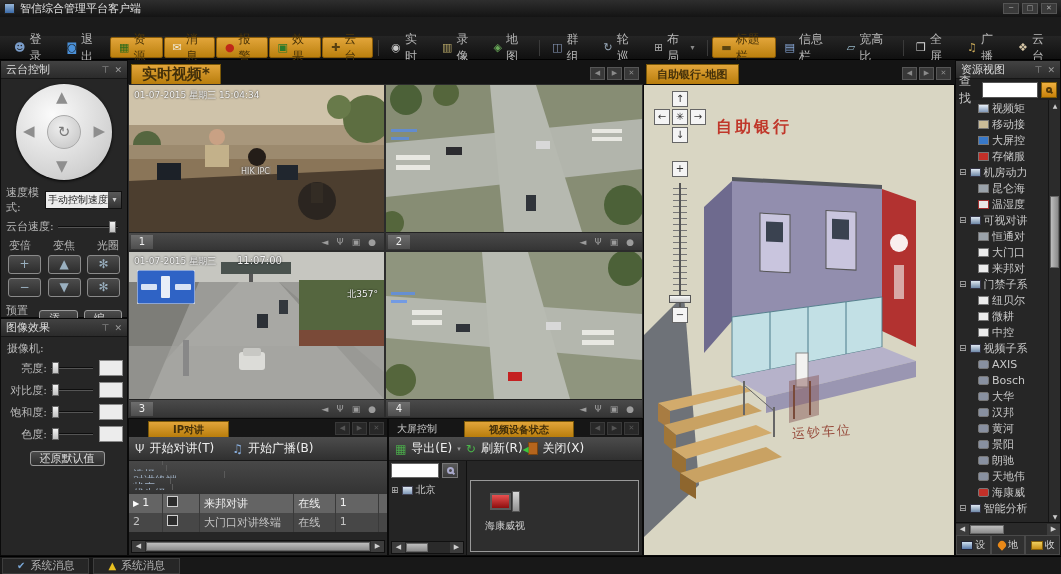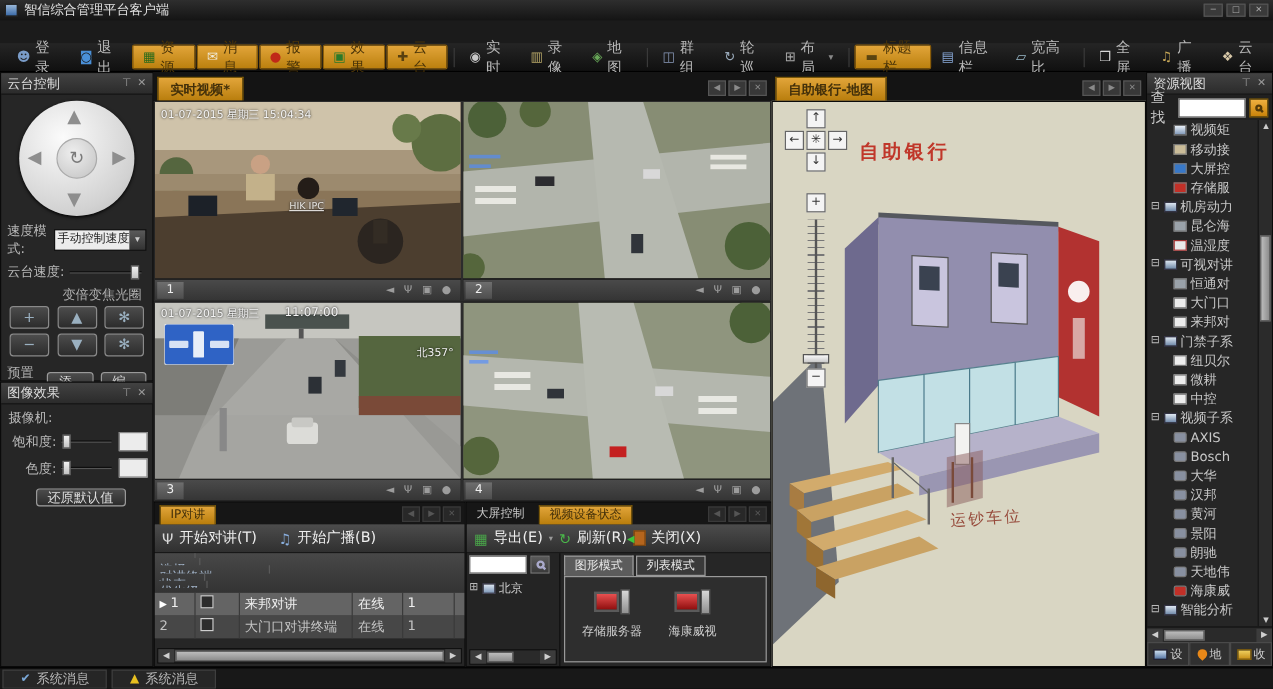--- a/index.html
+++ b/index.html
@@ -54,61 +54,61 @@
   .sel { display:flex; margin-left:3px; border:1px solid #111; }
   .sel .selval { width:62px; height:16px; background:#ececec; color:#222; font-size:10px;
                  line-height:16px; padding:0 2px; white-space:nowrap; overflow:hidden; }
   .sel .selbtn { width:13px; height:16px; background:linear-gradient(#5a5a5a,#333); color:#ccc;
                  font-size:8px; text-align:center; line-height:15px; cursor:pointer; }
   .hslider { position:relative; flex:1; height:14px; margin:0 4px; }
   .hslider .trk { position:absolute; left:0; right:0; top:6px; height:2px; background:#0e0e0e;
                   border-bottom:1px solid #555; }
   .hslider .hnd { position:absolute; top:1px; width:7px; height:12px;
                   background:linear-gradient(#f2f2f2,#c2c2c2); border:1px solid #666; }
-  .col3 { display:flex; justify-content:flex-start; padding:2px 8px 0; font-size:11px; color:#b0b0b0;margin-left:43px; }
+  .col3 { display:flex; justify-content:space-between; padding:2px 8px 0; font-size:11px; color:#b0b0b0; }
   .bgrid { display:flex; justify-content:space-between; padding:2px 7px; }
   .sqbtn { width:33px; height:19px; background:linear-gradient(#4c4c4c,#2c2c2c); border:1px solid #8a8a8a;
            border-radius:3px; color:#9ab0c0; font-size:12px; text-align:center; line-height:17px; cursor:pointer; }
   .preset { display:flex; align-items:center; padding:4px 5px 0; font-size:11px; color:#b0b0b0; }
   .pbtn { height:17px; padding:0 9px; margin-left:6px; background:linear-gradient(#4c4c4c,#2c2c2c);
           border:1px solid #999; border-radius:3px; color:#ddd; font-size:11px; line-height:15px; cursor:pointer; }
 
   
   .efrow { display:flex; align-items:center; padding:3px 4px 3px 0; }
   .eflabel { width:46px; text-align:right; font-size:11px; color:#b8b8b8; }
   .efbox { width:24px; height:16px; background:#ececec; border:1px solid #888; margin-left:2px; }
   .resetrow { text-align:center; padding-top:6px; }
 
   
   .tabbar { position:absolute; height:24px; background:#141414; display:flex; align-items:flex-end; }
   .otab { display:flex; align-items:center; height:20px; margin:0 0 0 3px; padding:0 10px;
           background:linear-gradient(#e2a53a,#b87d0c); border:1px solid #7a5808; border-bottom:none;
-          color:#43300a; font-size:11px; font-weight:bold; white-space:nowrap; }
+          color:#43300a; font-size:15px; font-weight:bold; white-space:nowrap; }
   .navbtns { margin-left:auto; display:flex; gap:2px; padding:0 4px 4px; }
   .navbtn { width:15px; height:13px; background:#383838; border:1px solid #565656; color:#8a8a8a;
             font-size:7px; line-height:11px; text-align:center; cursor:pointer; }
 
   
   #vgrid { position:absolute; left:128px; top:84px; width:515px; height:334px; background:#000;
            display:grid; grid-template-columns:257px 258px; grid-template-rows:167px 167px; }
   .vcell { position:relative; border:1px solid #2c2c2c; background:#111; overflow:hidden; }
   .vcell svg { display:block; }
   .vbar { position:absolute; left:0; right:0; bottom:0; height:18px; background:linear-gradient(#4a4a4a,#353535);
           display:flex; align-items:center; border-top:1px solid #222; }
   .vnum { min-width:22px; height:14px; margin-left:2px; background:linear-gradient(#6e6e6e,#4e4e4e);
           color:#eee; font-size:10px; text-align:center; line-height:14px; padding:0 3px; }
   .vicons { margin-left:auto; display:flex; gap:8px; margin-right:8px; color:#9c9c9c; font-size:9px; }
   .osd { position:absolute; color:#f4f4f4; font-size:9px; text-shadow:0 0 2px #000; white-space:nowrap; }
   .osd-stub { position:absolute; background:rgba(80,140,255,.65); height:3px; }
 
   
   .subtabs { height:18px; background:#161616; display:flex; align-items:flex-end; }
-  .stab-orange { height:16px; margin-left:4px; padding:0 8px; background:linear-gradient(#e2a53a,#b87d0c);
+  .stab-orange { height:16px; margin-left:19px; padding:0 24px; background:linear-gradient(#e2a53a,#b87d0c);
                  border:1px solid #7a5808; border-bottom:none; color:#43300a; font-size:10px;
-                 font-weight:normal; line-height:15px; }
+                 font-weight:bold; line-height:15px; }
   .stab-plain { height:16px; padding:0 8px; color:#c8c8c8; font-size:10px; line-height:15px; }
   .subnav { margin-left:auto; display:flex; gap:2px; padding:0 3px 2px; opacity:.55; }
   .ptool { height:24px; background:linear-gradient(#4c4c4c,#303030); display:flex; align-items:center;
            padding:0 6px; gap:5px; color:#eee; font-size:12px; border-bottom:1px solid #181818; }
   .ptool .pico { font-size:12px; color:#d8d8d8; }
   .ttable { font-size:11px; color:#c8c8c8; }
   .trowh { display:flex; height:33px; background:linear-gradient(#484848,#333); color:#9fb0c4;flex-direction:column; }
   .trowh > div { border-right:1px solid #5a5a5a; padding:2px 4px; overflow:hidden; white-space:nowrap; }
   .trow1 { display:flex; height:19px; background:#646464; color:#f0f0f0; }
   .trow2 { display:flex; height:19px; background:#474747; color:#c4c4c4; }
@@ -367,20 +367,36 @@
     <div class="phdr">
       <span>图像效果</span>
         <span class="sp"></span>
       <span class="hico">⊤</span>
       <span class="hico">✕</span>
     </div>
     <div class="frow" style="padding:4px 6px 1px;">
       <span>摄像机:</span>
     </div>
     <div class="efrow">
+      <span class="eflabel">亮度:</span>
+      <span class="hslider">
+          <span class="trk"></span>
+          <span class="hnd" style="left:1px"></span>
+        </span>
+      <input class="efbox" style="">
+    </div>
+    <div class="efrow">
+      <span class="eflabel">对比度:</span>
+      <span class="hslider">
+          <span class="trk"></span>
+          <span class="hnd" style="left:1px"></span>
+        </span>
+      <input class="efbox" style="">
+    </div>
+    <div class="efrow">
       <span class="eflabel">饱和度:</span>
       <span class="hslider">
           <span class="trk"></span>
           <span class="hnd" style="left:1px"></span>
         </span>
       <input class="efbox" style="">
     </div>
     <div class="efrow">
       <span class="eflabel">色度:</span>
       <span class="hslider">
@@ -420,21 +436,21 @@
           <rect x="76" y="60" width="24" height="22" fill="#c3b18a"></rect>
         <circle cx="128" cy="72" r="9" fill="#241d18"></circle>
           <rect x="114" y="81" width="28" height="18" fill="#8a7a66"></rect>
         <polygon points="0,96 255,84 255,147 0,147" fill="#4c3e2f"></polygon>
         <rect x="28" y="78" width="24" height="17" fill="#1c2128"></rect>
           <rect x="148" y="80" width="21" height="15" fill="#20262e"></rect>
         <circle cx="188" cy="116" r="19" fill="#2b2520"></circle>
           <rect x="182" y="98" width="12" height="20" fill="#332c24"></rect>
       </svg>
       <span class="osd" style="left:5px;top:4px;">01-07-2015 星期三 15:04:34</span>
-      <span class="osd" style="left:112px;top:82px;font-size:8px;opacity:.85;text-decoration:underline;">HIK IPC</span>
+      <span class="osd" style="left:112px;top:82px;font-size:8px;opacity:.85;">HIK IPC</span>
       <div class="vbar">
         <span class="vnum">1</span>
         <span class="vicons">
           <span>◄</span>
           <span>Ψ</span>
           <span>▣</span>
           <span>●</span>
         </span>
       </div>
     </div>
@@ -620,32 +636,21 @@
           <span>北京</span>
         </div>
         <div class="hscroll" style="bottom:1px;">
           <span class="hsar">◀</span>
           <span class="hsthumb" style="width:22px;margin:0 1px;"></span>
           <span style="flex:1"></span>
           <span class="hsar">▶</span>
         </div>
       </div>
       <div class="wright">
-        <div class="vtabs">
-          <span class="vtab on"><span>图形模式</span></span>
-          <span class="vtab"><span>列表模式</span></span>
-        </div>
         <div class="wcontent">
-          <div class="devitem">
-            <span class="dev">
-                <span class="scr"></span>
-                <span class="twr"></span>
-              </span>
-            <span>存储服务器</span>
-          </div>
           <div class="devitem">
             <span class="dev">
                 <span class="scr"></span>
                 <span class="twr"></span>
               </span>
             <span>海康威视</span>
           </div>
         </div>
       </div>
     </div>

